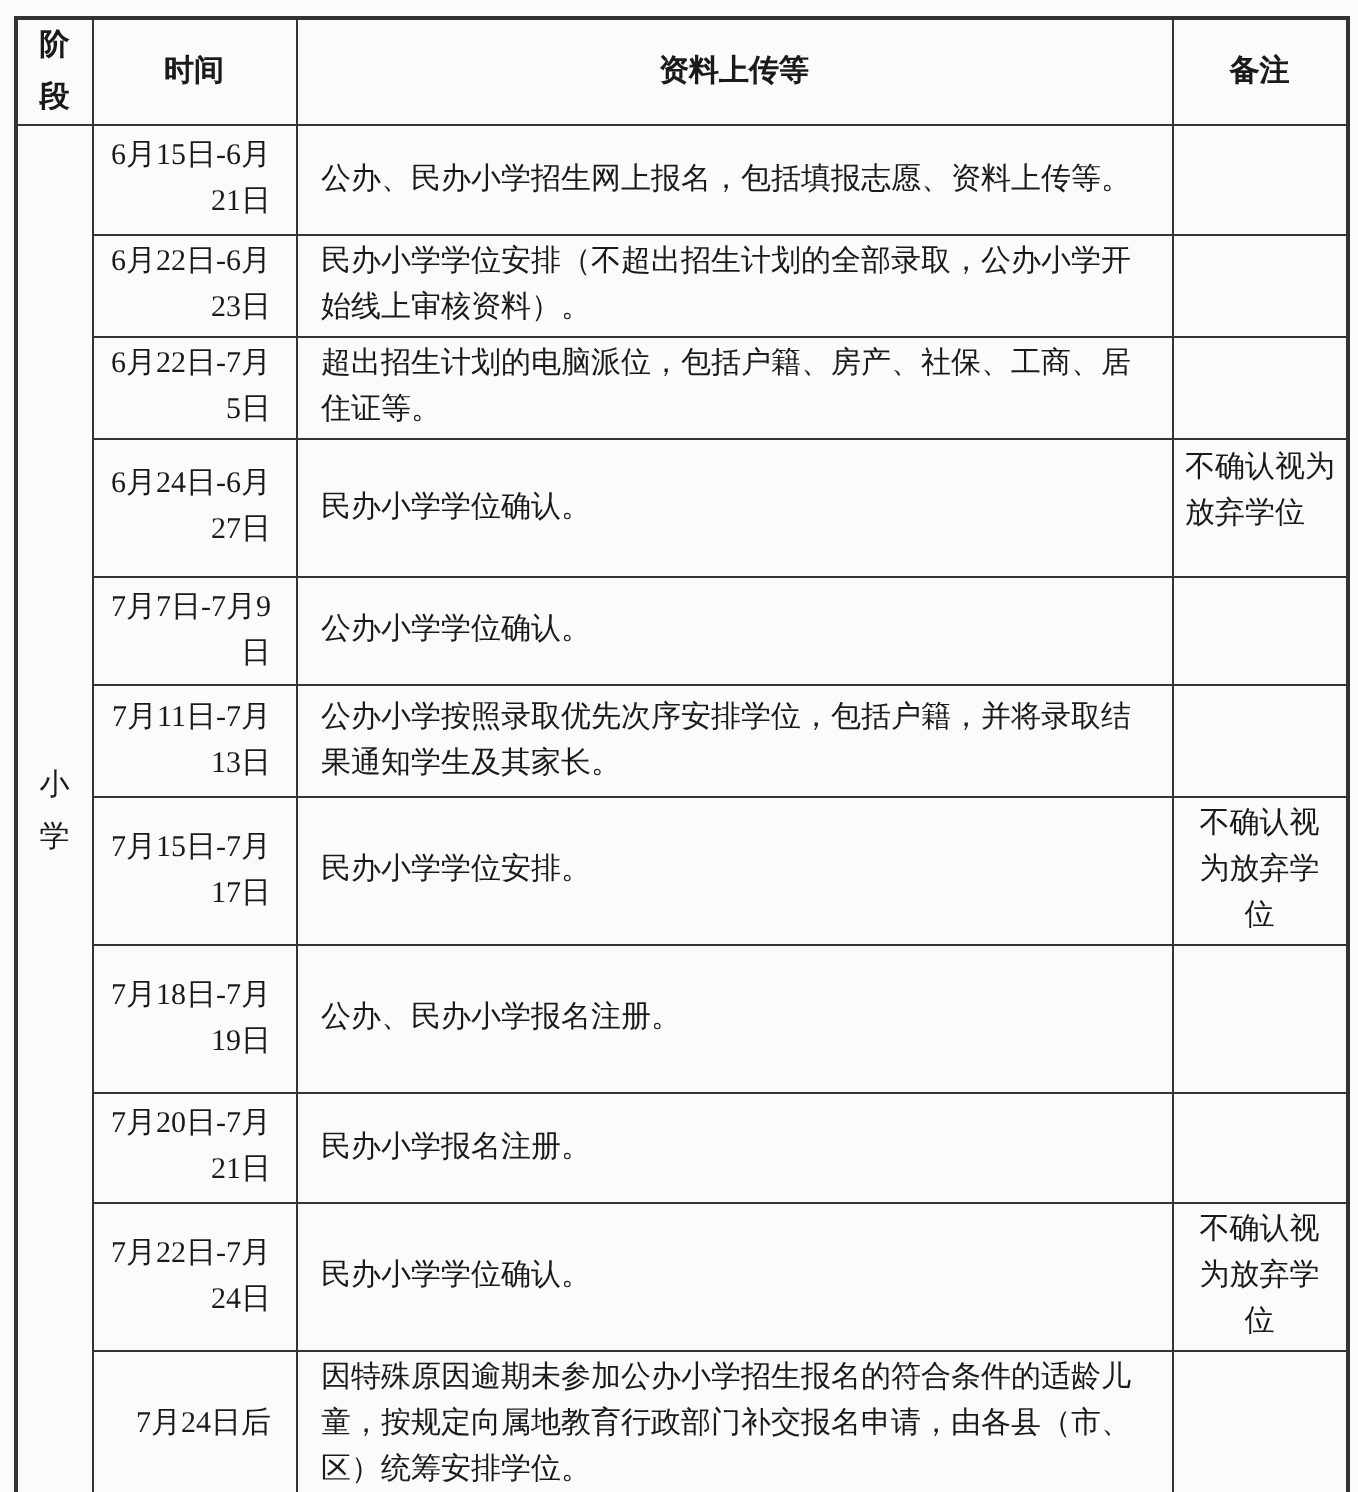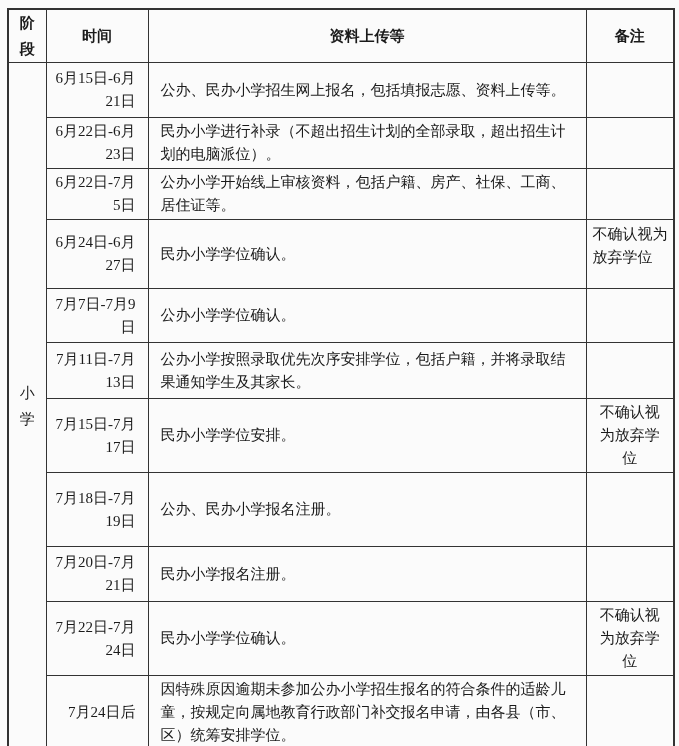--- a/index.html
+++ b/index.html
@@ -100,26 +100,26 @@
     </thead>
     <tbody>
         <tr>
     <td class="stage" rowspan="11"><span class="vstack">小学</span></td>
           <td class="time">6月15日-6月21日</td>
     <td class="content">公办、民办小学招生网上报名，包括填报志愿、资料上传等。</td>
     <td class="note"></td>
   </tr>
         <tr>
     <td class="time">6月22日-6月23日</td>
-    <td class="content">民办小学进行补录（不超出招生计划的全部录取，超出招生计划的电脑派位）。</td>
+    <td class="content">民办小学学位安排（不超出招生计划的全部录取，公办小学开始线上审核资料）。</td>
     <td class="note"></td>
   </tr>
         <tr>
     <td class="time">6月22日-7月5日</td>
-    <td class="content">公办小学开始线上审核资料，包括户籍、房产、社保、工商、居住证等。</td>
+    <td class="content">超出招生计划的电脑派位，包括户籍、房产、社保、工商、居住证等。</td>
     <td class="note"></td>
   </tr>
         <tr>
     <td class="time">6月24日-6月27日</td>
     <td class="content">民办小学学位确认。</td>
     <td class="note note-left-top">不确认视为放弃学位</td>
   </tr>
         <tr>
     <td class="time">7月7日-7月9日</td>
     <td class="content">公办小学学位确认。</td>

